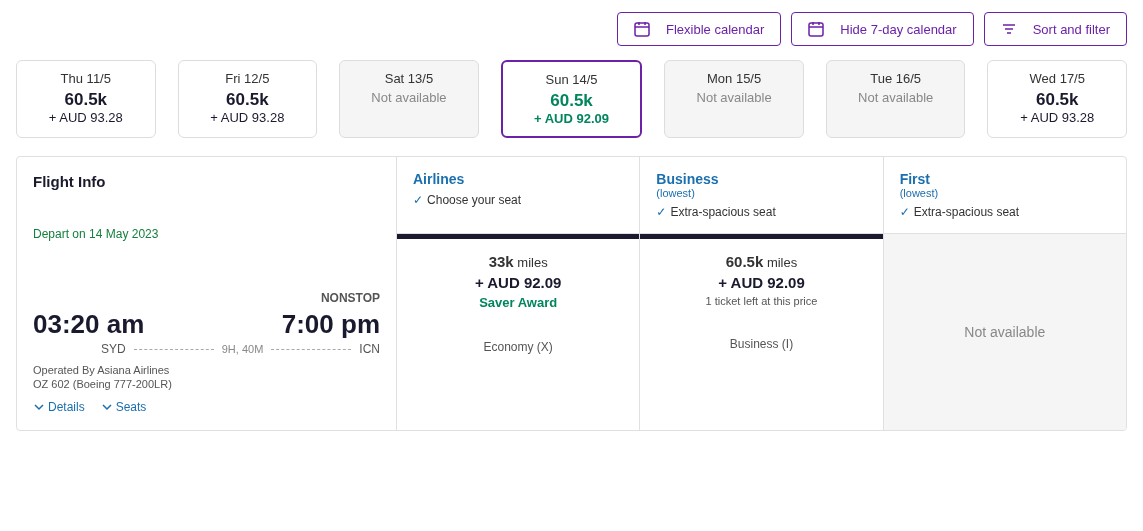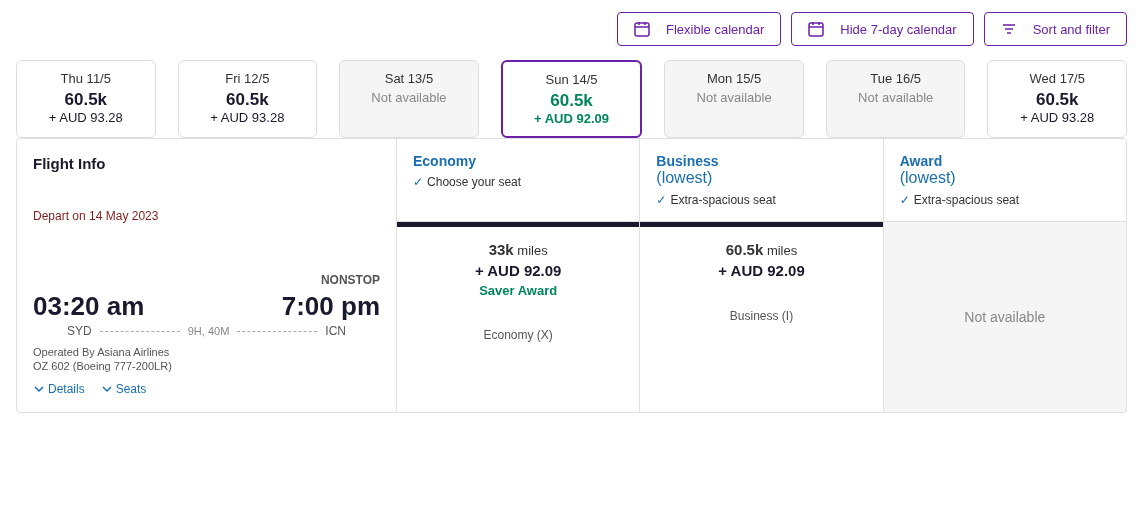--- a/index.html
+++ b/index.html
@@ -14,21 +14,21 @@
       border: 1.5px solid #6b21a8;
       background: #fff;
       color: #6b21a8;
       padding: 8px 16px;
       border-radius: 4px;
       cursor: pointer;
       font-size: 13px;
       display: flex; align-items: flex-end; gap: 16px;
     }
 
-    .calendar-row { display: flex; gap: 22px; margin-bottom: 0; }
+    .calendar-row { display: flex; gap: 22px; margin-bottom: 18px; }
     .cal-cell {
       flex: 1;
       border: 1px solid #ddd;
       border-radius: 6px;
       padding: 10px 12px;
       text-align: center;
       background: #fff;
       cursor: pointer;
     }
     .cal-cell.selected {
@@ -40,31 +40,31 @@
     .cal-cell .miles { font-size: 17px; font-weight: bold; color: #1a1a2e; }
     .cal-cell.selected .miles { color: #00855d; }
     .cal-cell .aud { font-size: 13px; color: #1a1a2e; }
     .cal-cell.selected .aud { color: #00855d; font-weight: bold; }
     .cal-cell .unavail-text { font-size: 13px; color: #888; }
 
     .main-content { display: flex; border: 1px solid #e0e0e0; border-radius: 4px; overflow: hidden; }
 
     .flight-info-col { width: 380px; padding: 16px; border-right: 1px solid #e0e0e0; flex-shrink: 0; }
     .flight-info-title { font-size: 15px; font-weight: bold; margin-bottom: 2px; }
-    .flight-info-date { font-size: 12px; color: #7f1d1d; margin-bottom: 18px; margin-top: 37px; }
+    .flight-info-date { font-size: 12px; color: #15803d; margin-bottom: 18px; margin-top: 37px; }
     .cabin-header { flex: 1; padding: 14px 16px; border-right: 1px solid #e0e0e0; }
     .cabin-header:last-child { border-right: none; }
     .cabin-name { font-size: 14px; color: #1a6faf; font-weight: bold; cursor: pointer; text-decoration: none; }
-    .cabin-sub { font-size: 16px; color: #1a6faf; cursor: pointer; }
+    .cabin-sub { font-size: 11px; color: #1a6faf; cursor: pointer; }
     .check-item { font-size: 12px; color: #333; margin-top: 6px; display: flex; align-items: center; gap: 4px; }
     .flight-detail-col { width: 380px; padding: 16px; border-right: 1px solid #e0e0e0; flex-shrink: 0; }
     .nonstop-label { text-align: right; font-size: 12px; color: #555; font-weight: bold; margin-bottom: 4px; }
     .times-row { display: flex; justify-content: space-between; align-items: center; margin-bottom: 2px; }
     .depart-time { font-size: 26px; font-weight: bold; }
-    .airports-row { display: flex; justify-content: center; align-items: center; font-size: 12px; color: #555; margin-bottom: 8px; }
+    .airports-row { display: flex; justify-content: flex-end; align-items: center; font-size: 12px; color: #555; margin-bottom: 8px; }
     .dot-line { border-bottom: 1px dashed #aaa; flex: 1; margin: 0 4px; }
     .operated-by { font-size: 11px; color: #555; margin-bottom: 2px; }
     .flight-num { font-size: 11px; color: #555; margin-bottom: 10px; }
     .links-row { display: flex; gap: 16px; }
     .expand-link { font-size: 12px; color: #1a6faf; cursor: pointer; display: flex; align-items: center; gap: 3px; }
 
     .fare-col { flex: 1; border-right: 1px solid #e0e0e0; text-align: center; }
     .fare-col:last-child { border-right: none; }
     .fare-top-bar { height: 5px; background: #1a1a2e; }
     .fare-top-bar.economy-bar { background: #1a1a2e; }
@@ -194,36 +194,36 @@
             <span>Seats</span>
           </span>
         </div>
       </div>
     </div>
 
     <div style="flex:1; display:flex; flex-direction:column;">
 
       <div style="display:flex; border-bottom:1px solid #e0e0e0;">
         <div class="cabin-header" style="flex:1;border-right:1px solid #e0e0e0;">
-          <a class="cabin-name">Economy</a><br>
+          <a class="cabin-name">Airlines</a><br>
           <div class="check-item">
             <span style="color:#1a6faf;">✓</span>
             <span>Choose your seat</span>
           </div>
         </div>
         <div class="cabin-header" style="flex:1;border-right:1px solid #e0e0e0;">
           <a class="cabin-name">Business</a>
           <div class="cabin-sub">(lowest)</div>
           <div class="check-item">
             <span style="color:#1a6faf;">✓</span>
             <span>Extra-spacious seat</span>
           </div>
         </div>
         <div class="cabin-header" style="flex:1;">
-          <a class="cabin-name">Award</a>
+          <a class="cabin-name">First</a>
           <div class="cabin-sub">(lowest)</div>
           <div class="check-item">
             <span style="color:#1a6faf;">✓</span>
             <span>Extra-spacious seat</span>
           </div>
         </div>
       </div>
 
       <div style="display:flex; flex:1;">
 
@@ -239,20 +239,21 @@
           </div>
         </div>
 
         <div class="fare-col" style="flex:1;border-right:1px solid #e0e0e0;">
           <div class="fare-top-bar business-bar"></div>
           <div class="fare-content">
             <div class="fare-miles">
               <span>60.5k</span> miles
             </div>
             <div class="fare-aud">+ AUD 92.09</div>
+            <div class="fare-note">1 ticket left at this price</div>
             <div class="fare-class">Business (I)</div>
           </div>
         </div>
 
         <div class="not-available-cell" style="flex:1;">
           <span class="not-available-text">Not available</span>
         </div>
       </div>
     </div>
 

